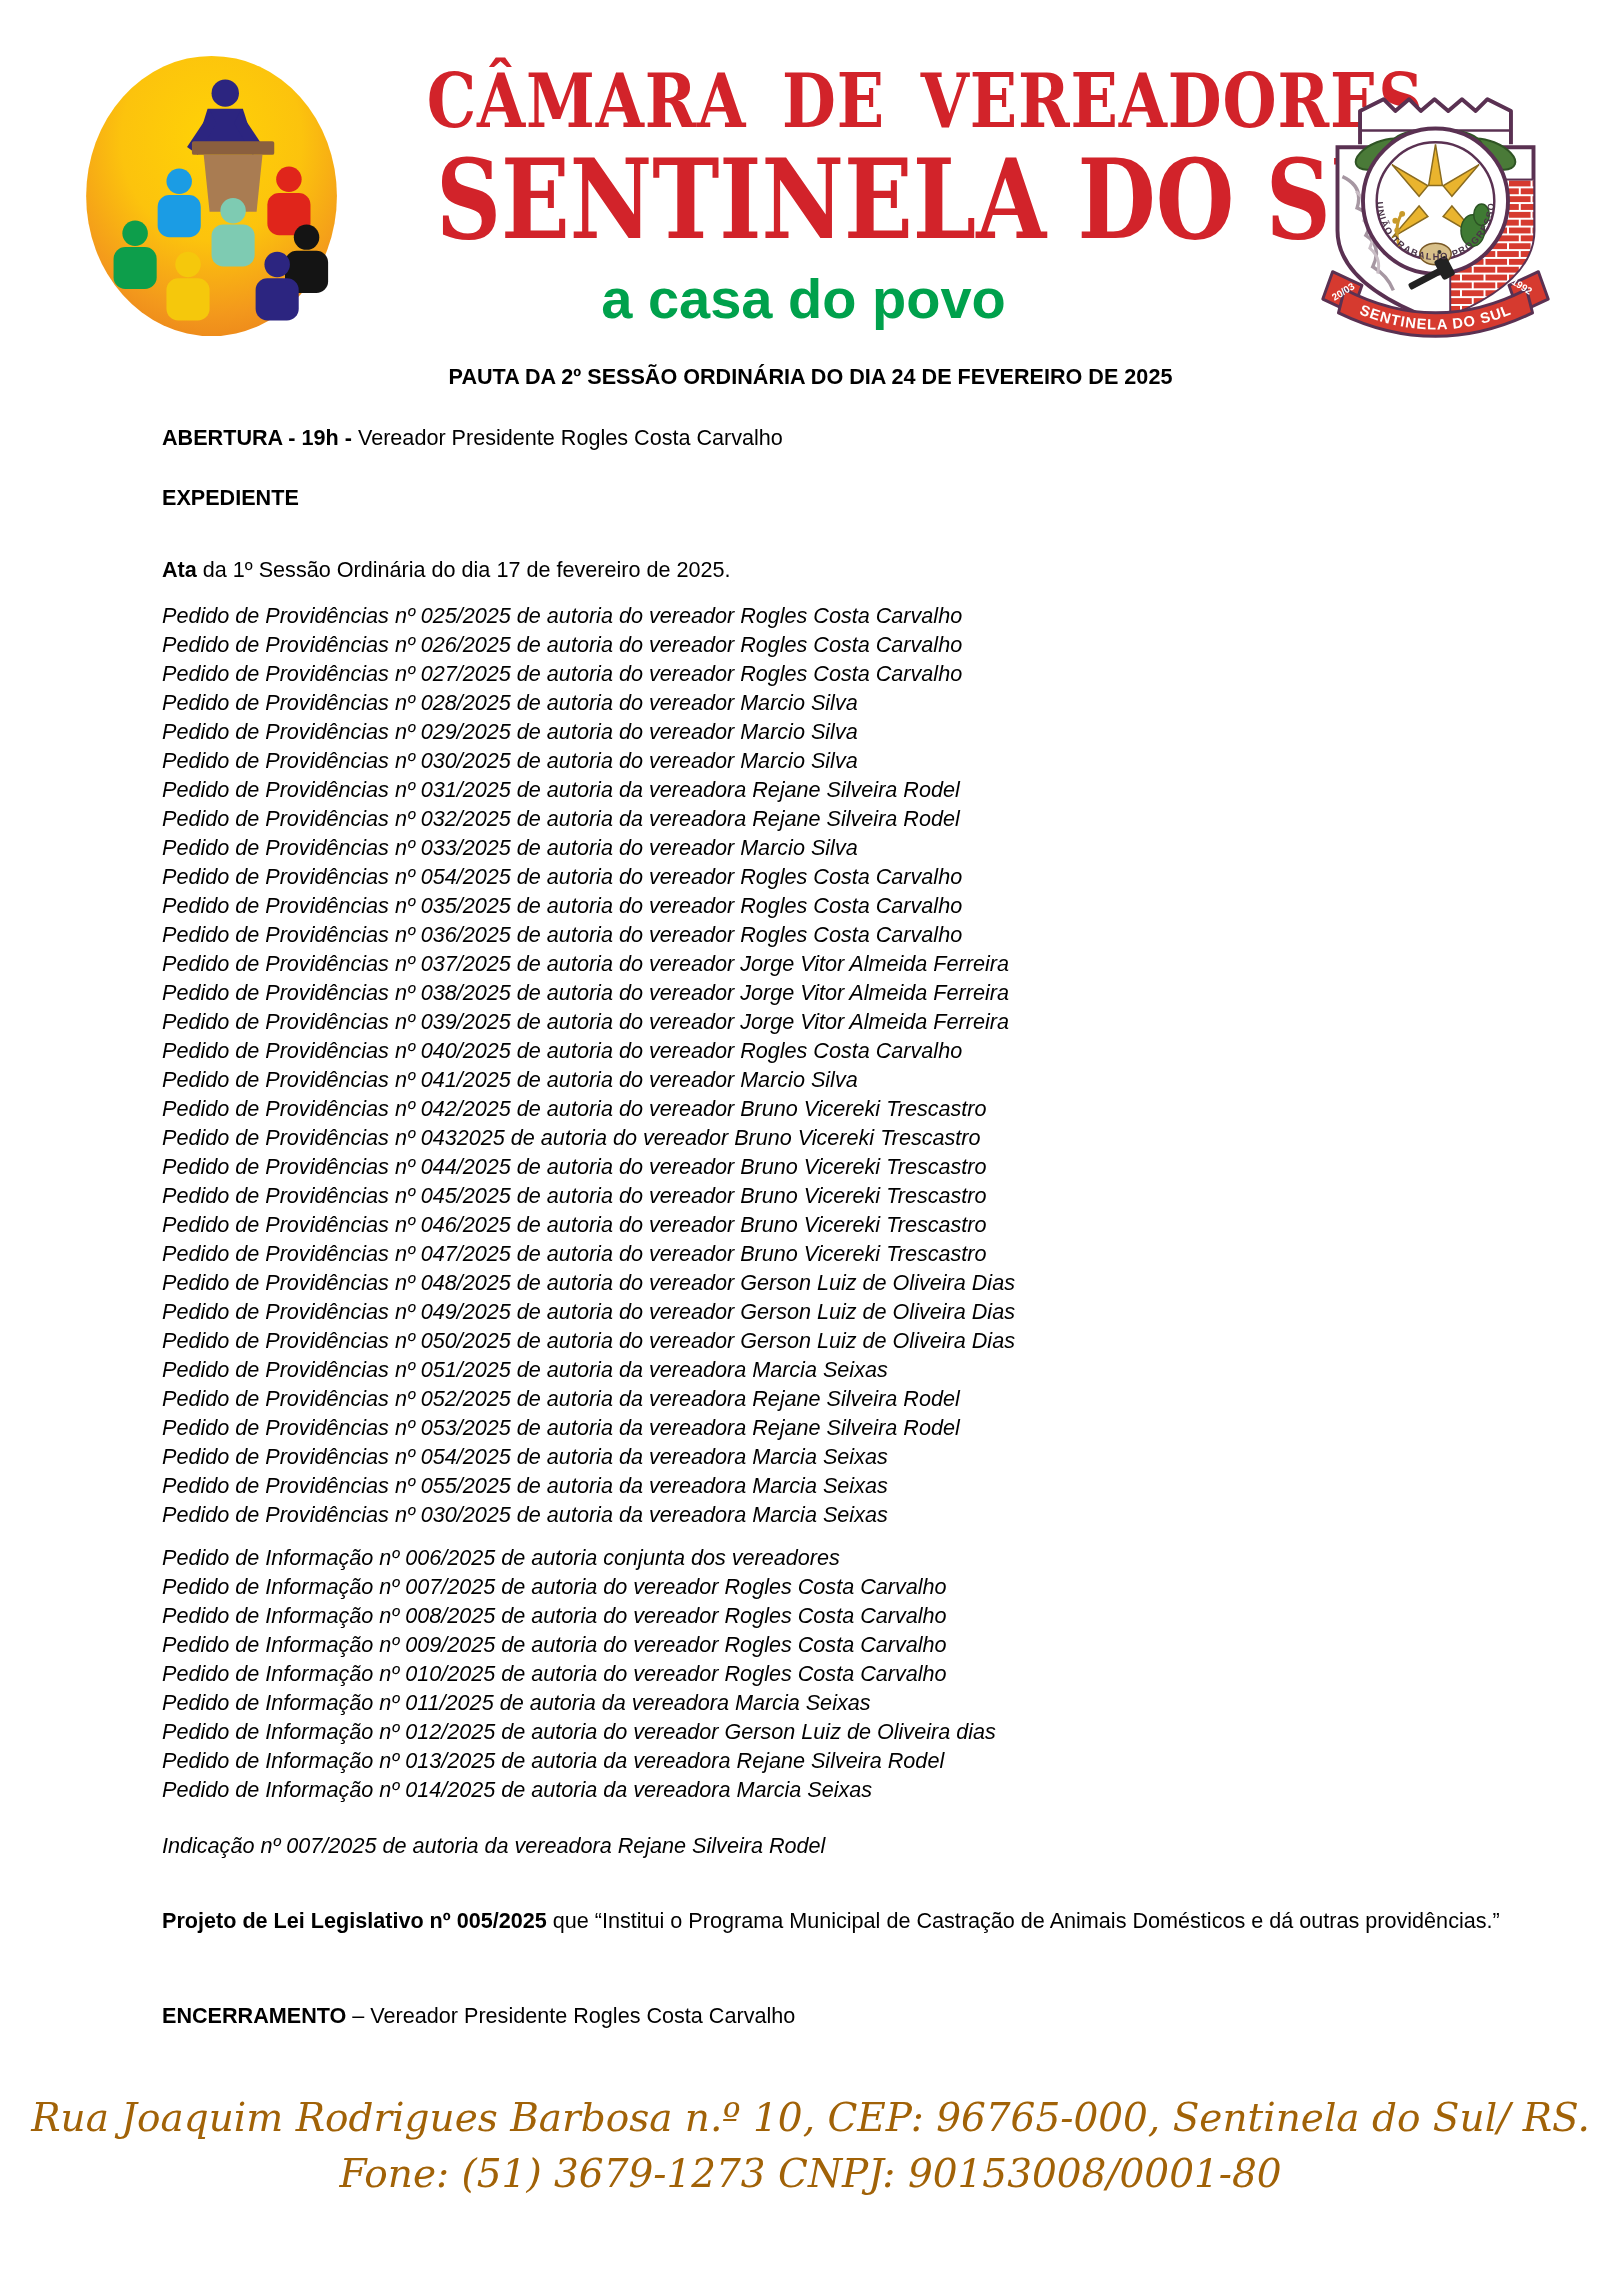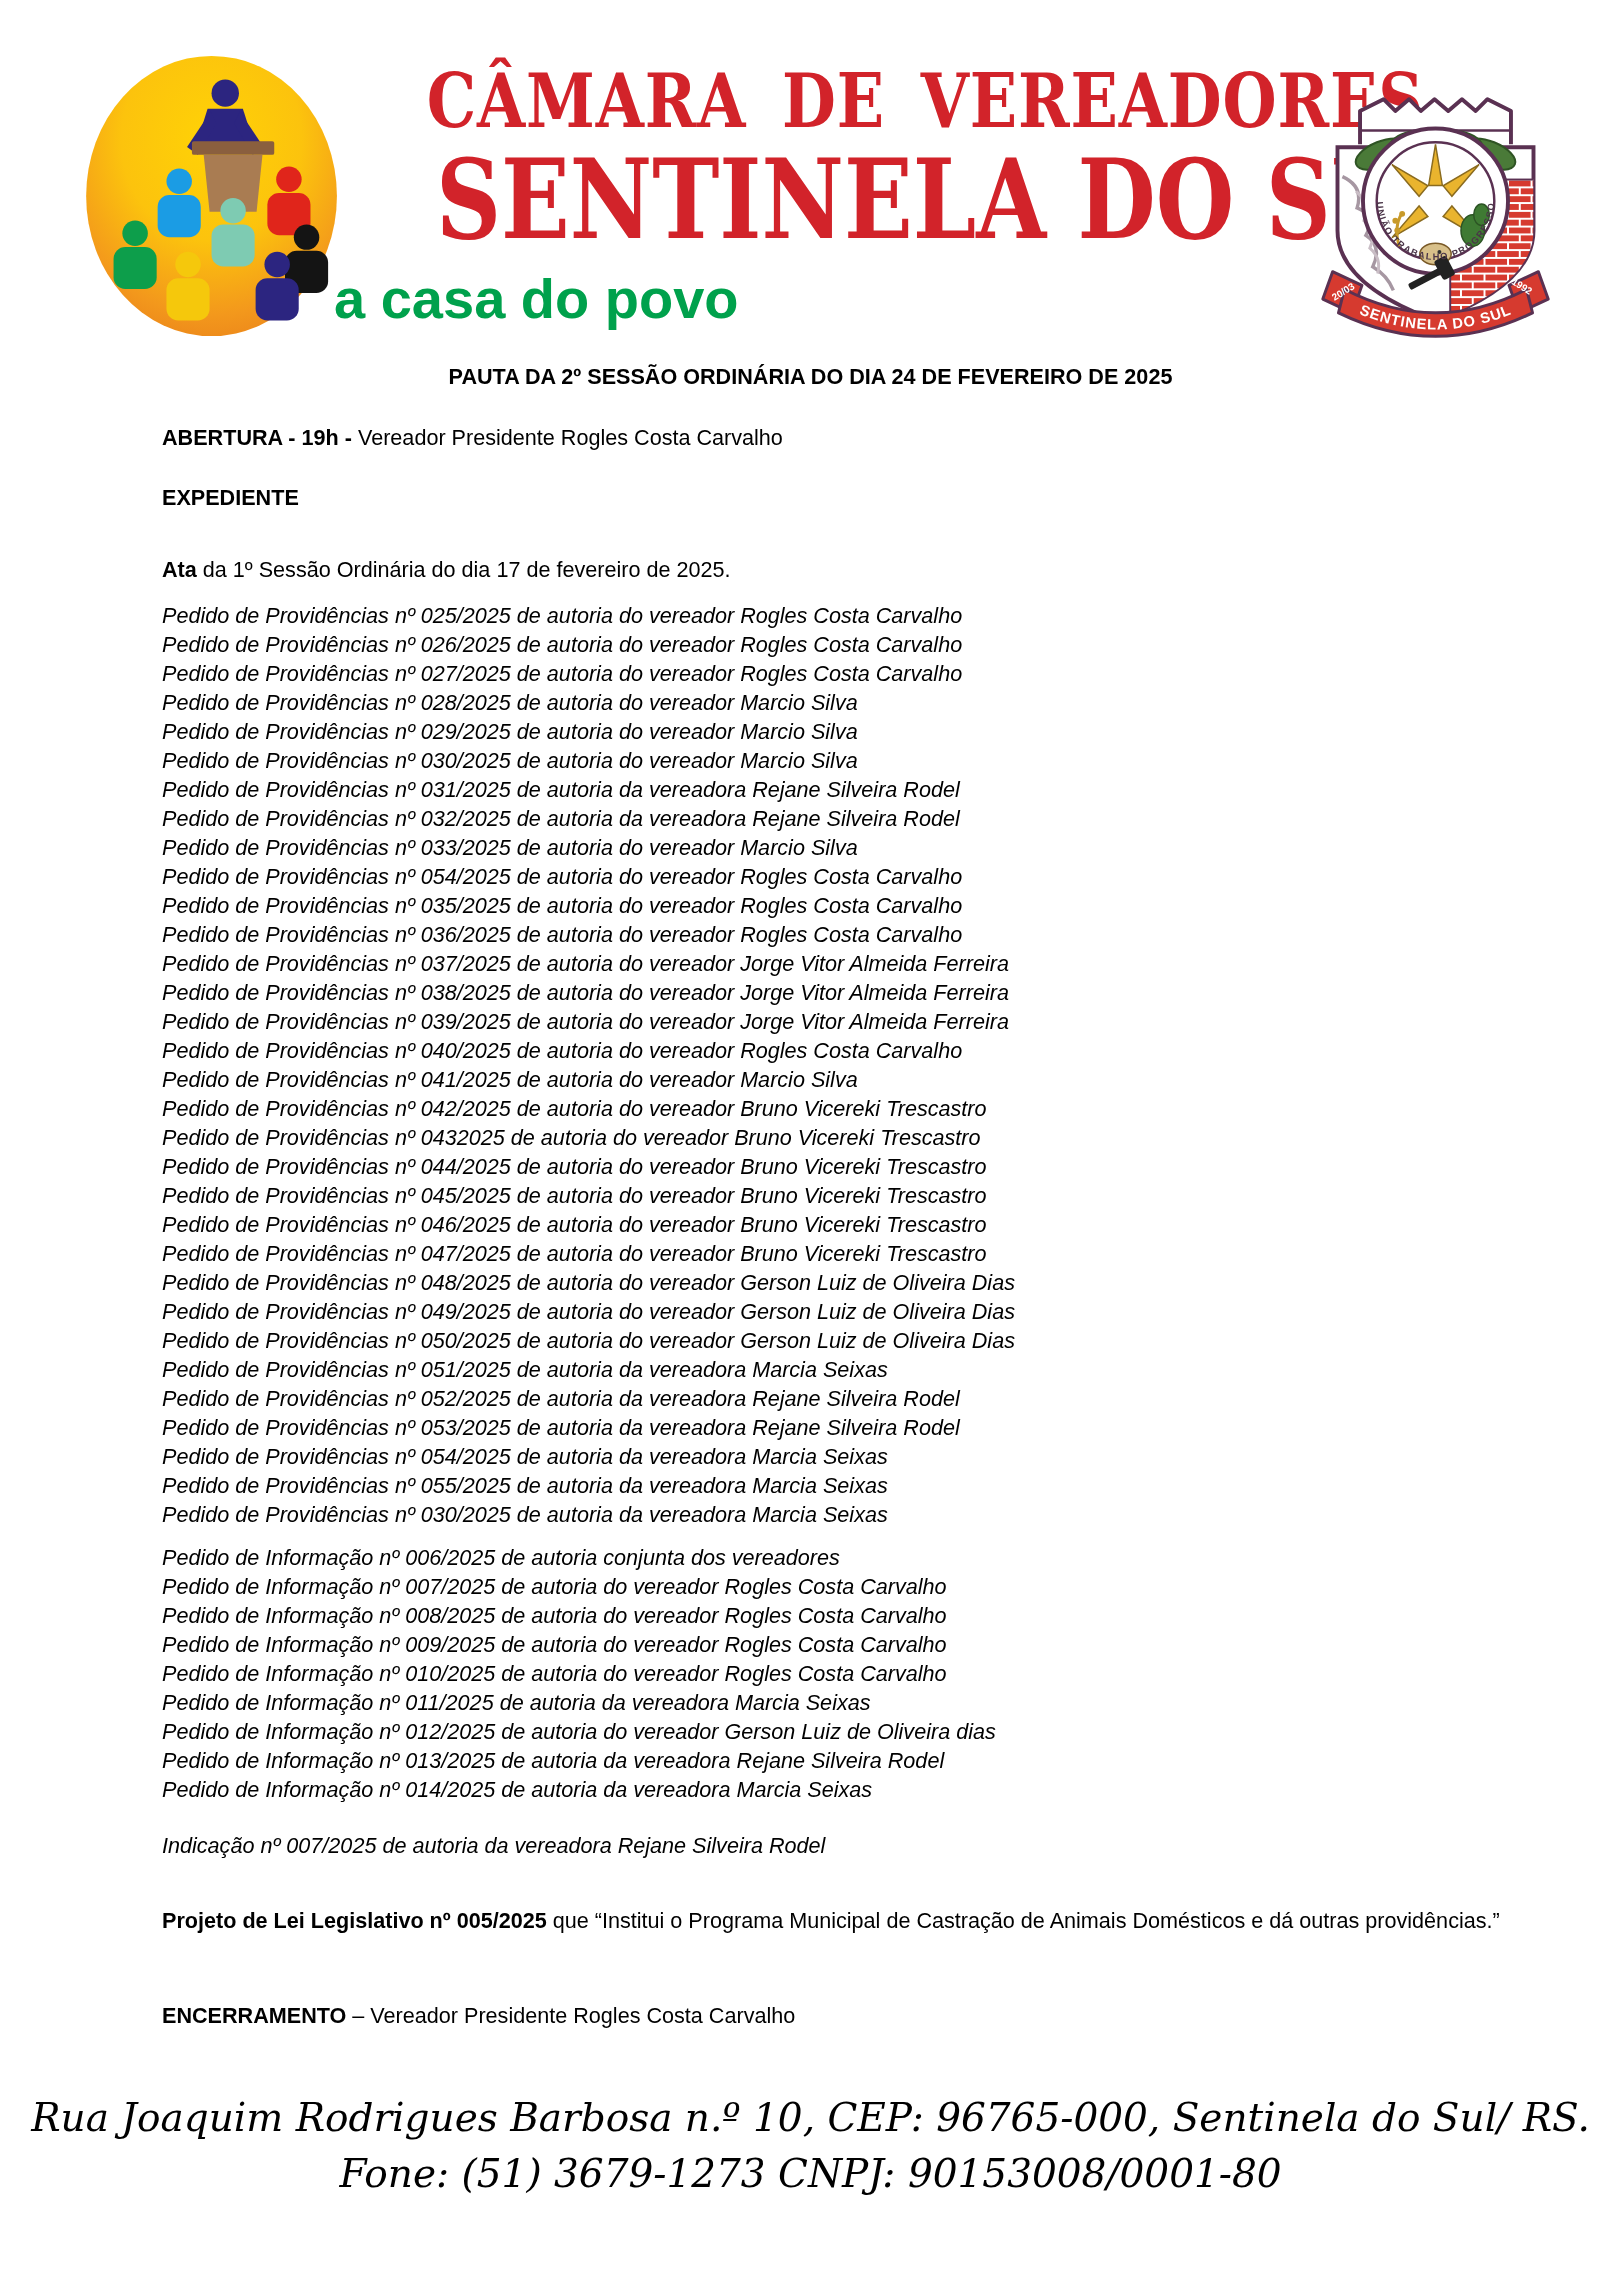--- a/index.html
+++ b/index.html
@@ -18,21 +18,21 @@
     color:#d2232a; transform:scaleX(.84); transform-origin:50% 50%;
     word-spacing:15.7px; letter-spacing:1px; white-space:nowrap;
   }
   .brand2 {
     position:absolute; top:82px; left:0; width:100%; text-align:center;
     font-family:"DejaVu Serif", serif; font-weight:bold; font-size:110px; line-height:114px;
     color:#d2232a; transform:scaleX(.82); transform-origin:50% 50%;
     letter-spacing:0; white-space:nowrap;
   }
   .tagline {
-    position:absolute; top:208px; right:19px; width:100%; text-align:left;
+    position:absolute; top:208px; right:10px; width:100%; text-align:center;
     font-weight:bold; font-size:56px; line-height:59px; color:#00a14c;
   }
   
   .doc-title {
     position:absolute; top:364px; left:0; width:100%; text-align:center;
     font-size:21.6px; font-weight:bold;
   }
   .para  { position:absolute; left:162px; width:1358px; font-size:21.6px; line-height:28px; }
   .b     { font-weight:bold; }
   #abertura     { top:424px; }
@@ -42,21 +42,21 @@
   #list-info    { top:1543px; }
   #list-ind     { top:1831px; }
   #projeto      { top:1907px; }
   #encerramento { top:2002px; }
   .list { position:absolute; left:162px; width:1358px; font-size:21.6px; line-height:29px; }
   .list .line { white-space:nowrap;font-style:italic; }
   
   .footer {
     position:absolute; top:2090px; left:0; width:100%; text-align:center;
     font-family:"DejaVu Serif", serif; font-style:italic; font-size:39px; line-height:56px;
-    color:#000000;
+    color:#a16207;
   }
 </style>
 </head>
 <body>
 
 <div class="page">
 
   <svg class="logo-svg" viewBox="0 0 265 295" aria-hidden="true">
     <defs>
       <radialGradient id="logoGrad" cx="50%" cy="30%" r="80%">

